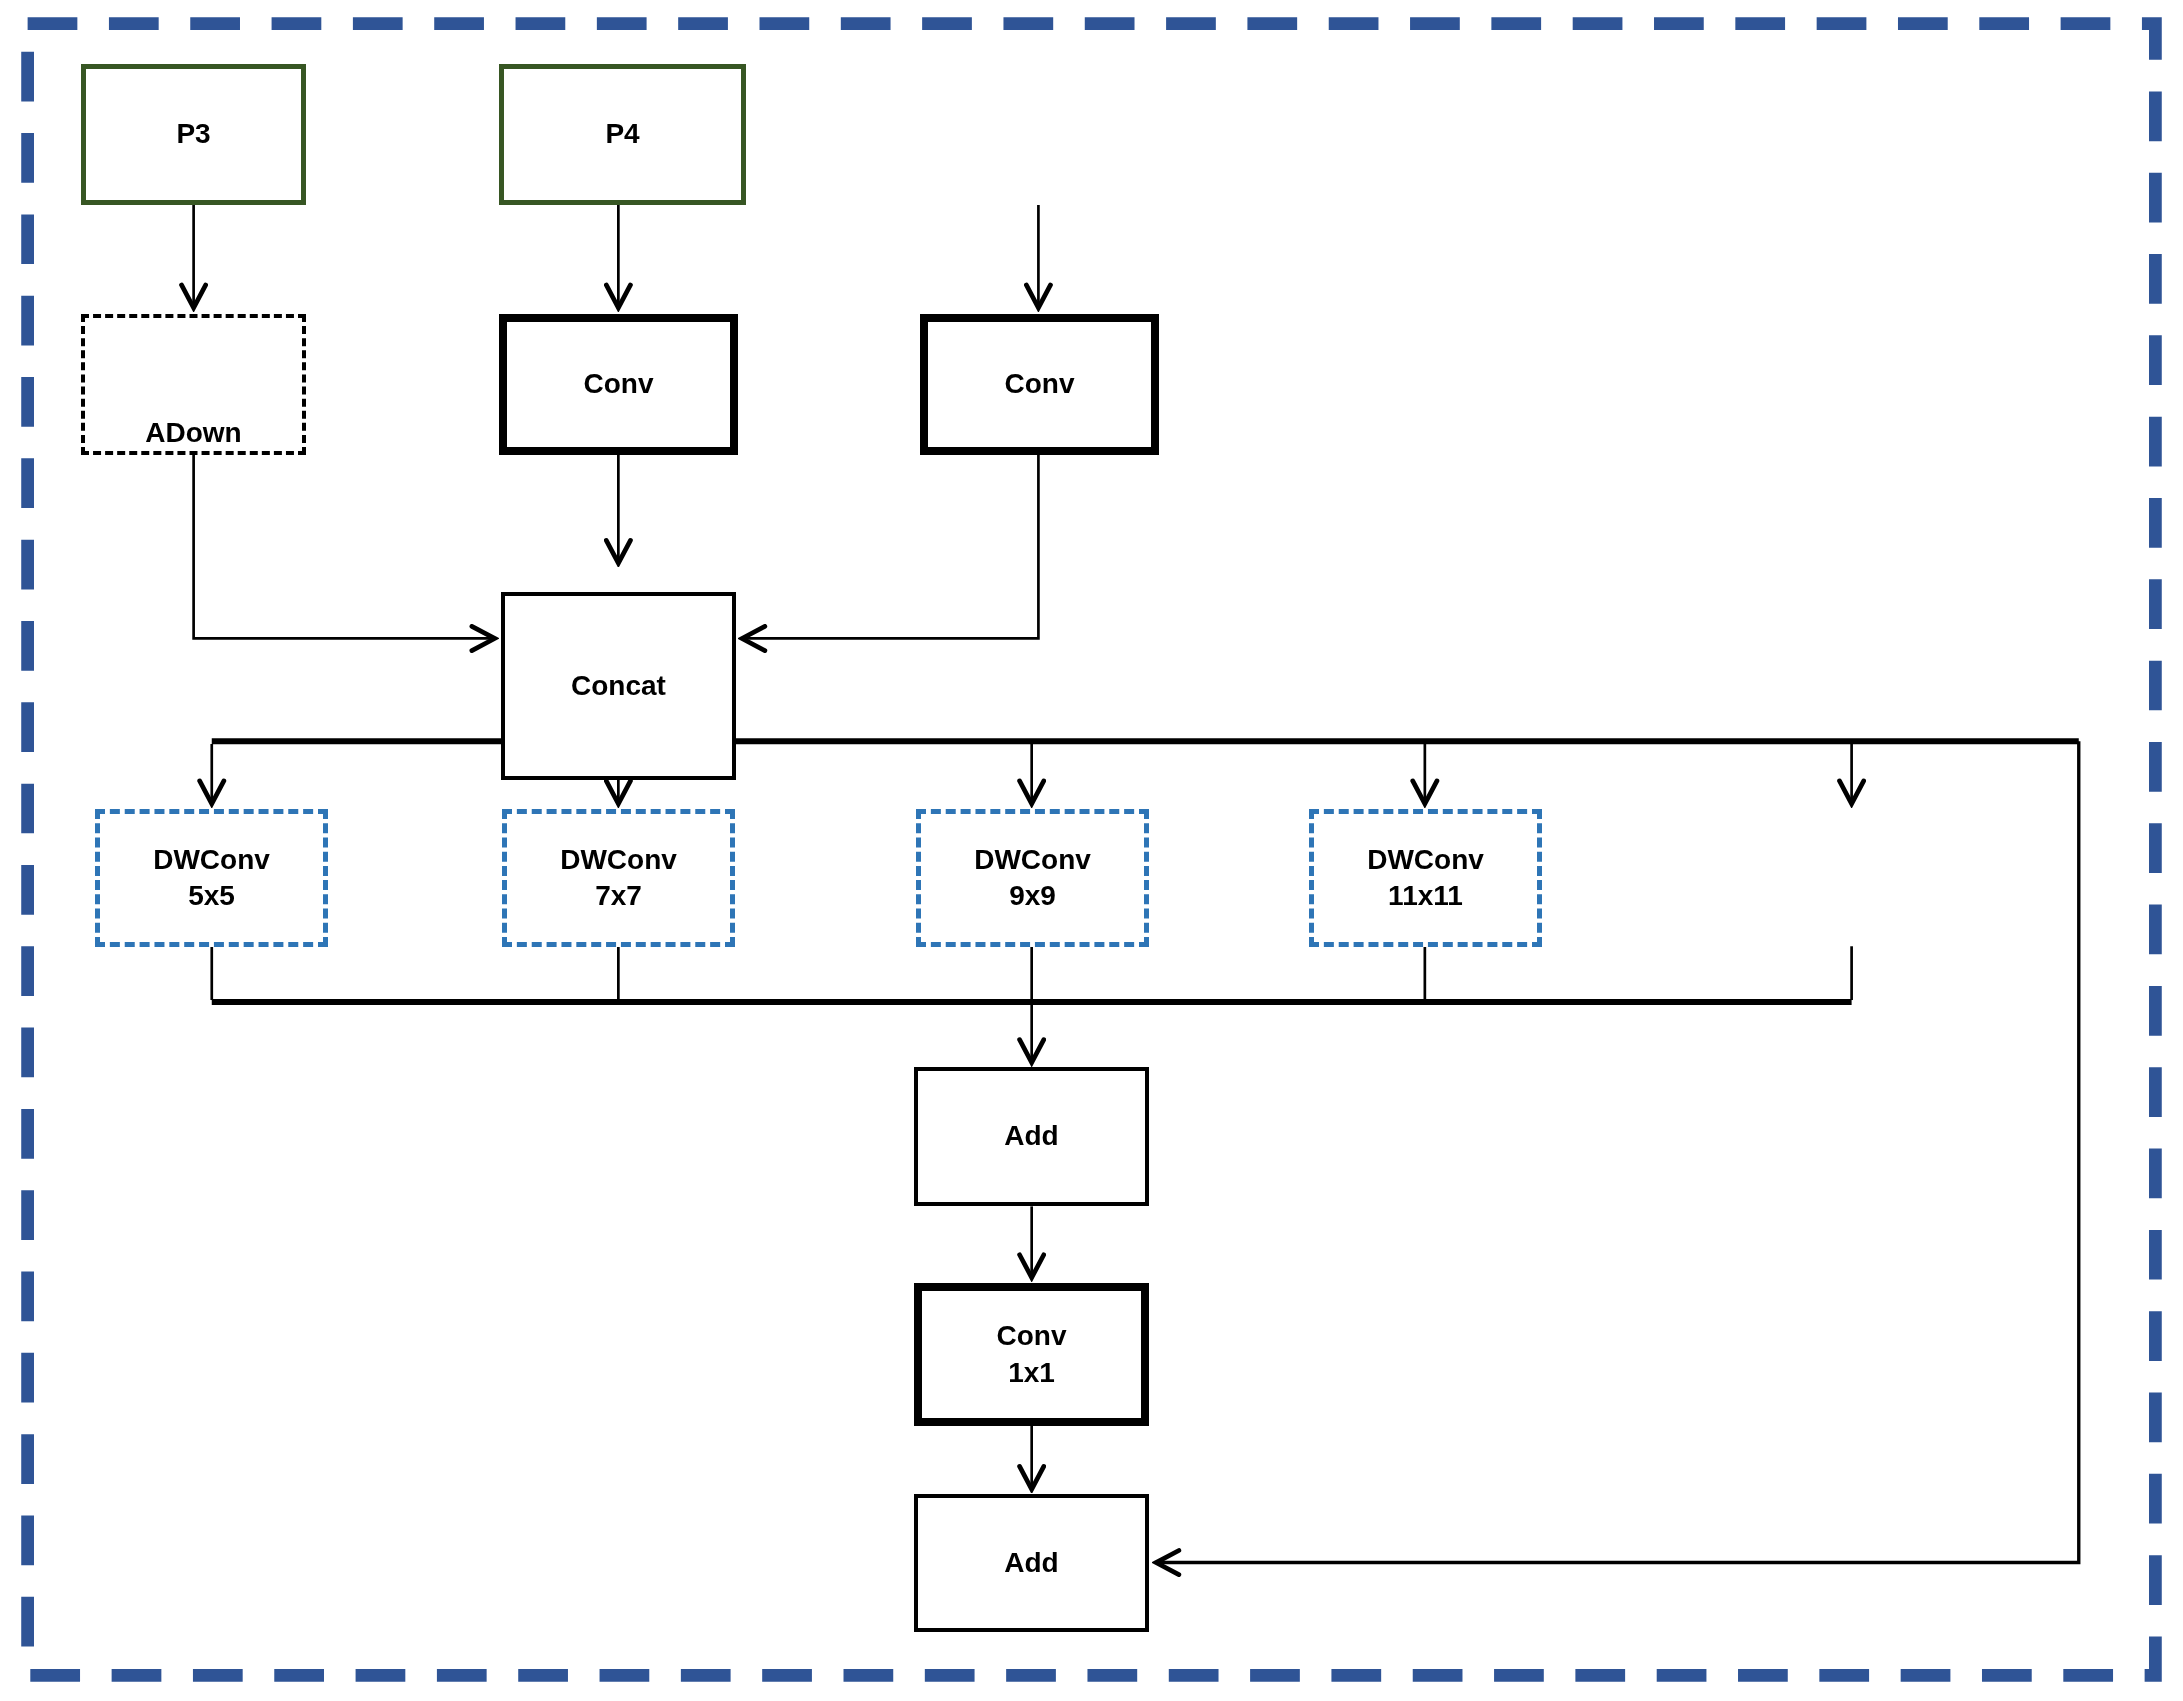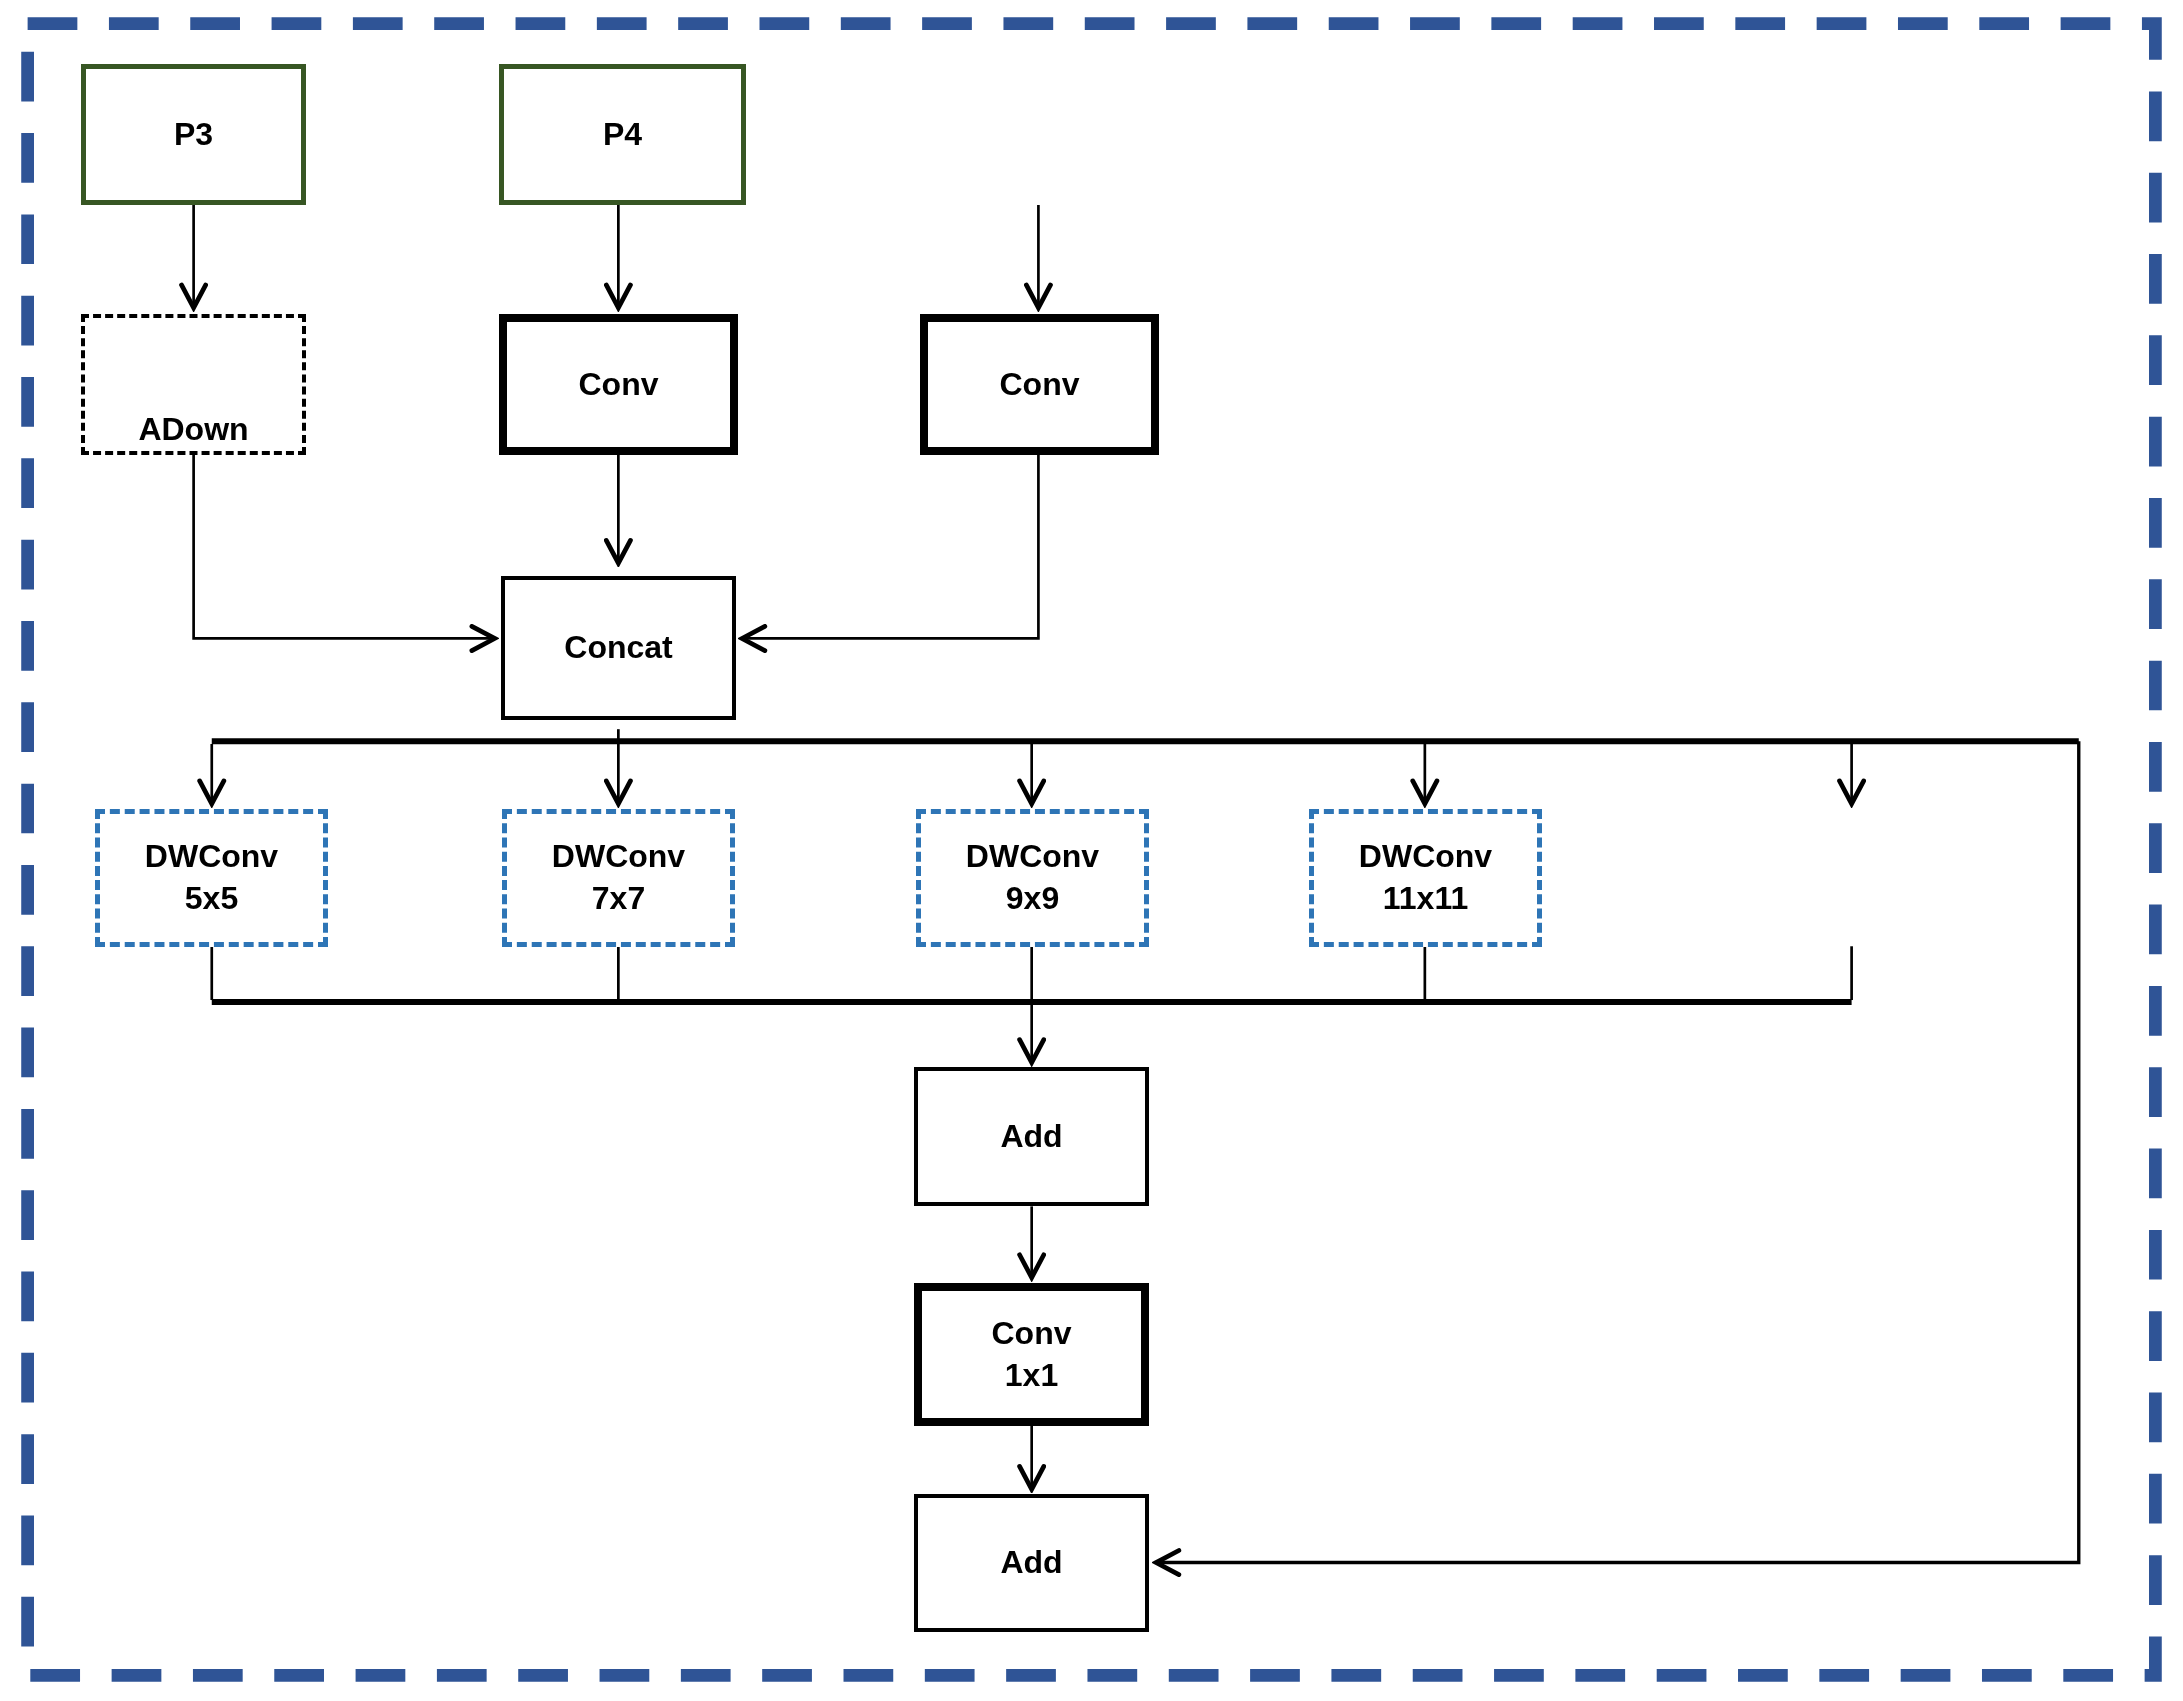--- a/index.html
+++ b/index.html
@@ -15,21 +15,21 @@
   .node{
     position:absolute;
     box-sizing:border-box;
     display:flex;
     align-items:center;
     justify-content:center;
     text-align:center;
     background:#ffffff;
     color:#000000;
     font-weight:bold;
-    font-size:32px;
+    font-size:28px;
     line-height:1.3;
     z-index:2;
   }
   .node .lbl{display:block;}
   .green-solid   {border:5.4px solid #375623;}
   .black-thick   {border:8px solid #000000;}
   .black-medium  {border:4.7px solid #000000;}
   .black-dashed  {border:4.7px dashed #000000;}
   .blue-dashed   {border:5.4px dashed #2E75B6;}
   #title{
@@ -101,21 +101,21 @@
   <div class="node black-dashed" style="left:81px;top:314px;width:225px;height:141px;align-items:flex-end;">
     <span class="lbl">ADown</span>
   </div>
   <div class="node black-thick" style="left:499px;top:314px;width:239px;height:141px;">
     <span class="lbl">Conv</span>
   </div>
   <div class="node black-thick" style="left:920px;top:314px;width:239px;height:141px;">
     <span class="lbl">Conv</span>
   </div>
 
-  <div class="node black-medium" style="left:501px;top:576px;width:235px;height:144px;">
+  <div class="node black-medium" style="left:501px;top:592px;width:235px;height:188px;">
     <span class="lbl">Concat</span>
   </div>
 
   <div class="node blue-dashed" style="left:95px;top:809px;width:233px;height:138px;">
     <span class="lbl">
       <span class="lbl">DWConv</span>
       <span class="lbl">5x5</span>
     </span>
   </div>
   <div class="node blue-dashed" style="left:502px;top:809px;width:233px;height:138px;">

